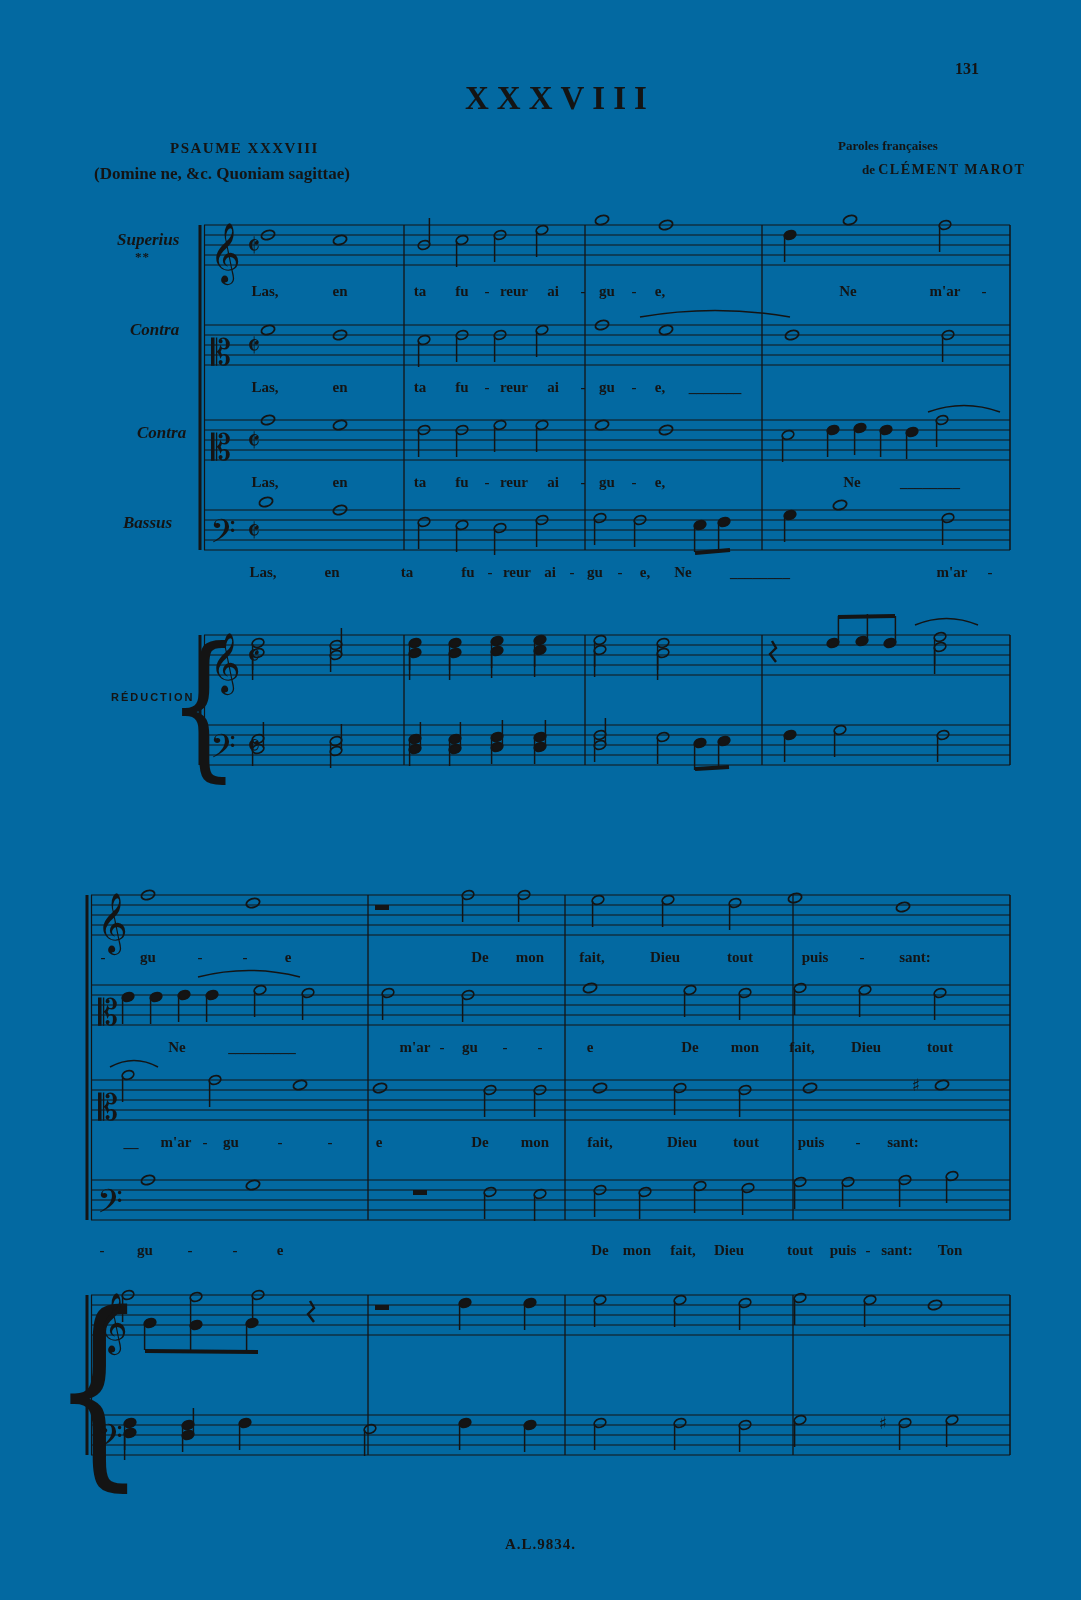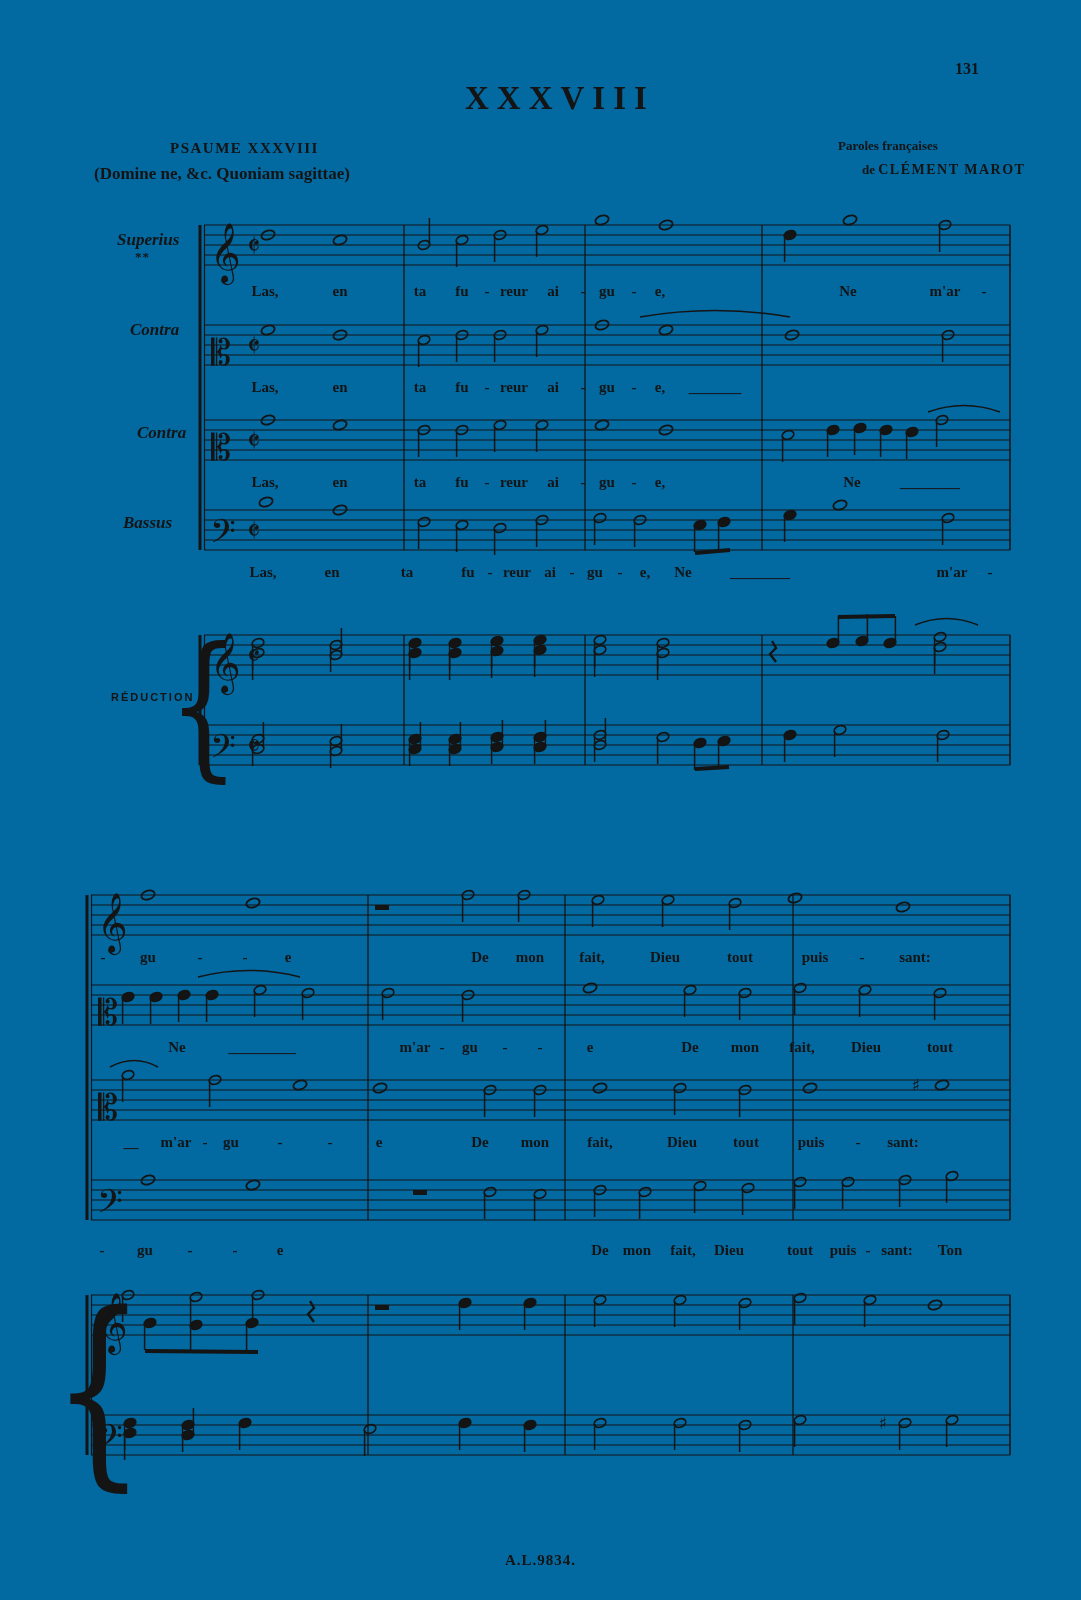--- a/index.html
+++ b/index.html
@@ -13,21 +13,21 @@
   .title{font-size:33px;font-weight:bold;letter-spacing:8px;}
   .psalm{font-size:15px;font-weight:bold;letter-spacing:1.5px;}
   .incipit{font-size:17px;font-weight:bold;margin-left:8px;}
   .credit1{font-size:13px;font-weight:bold;}
   .credit2{font-size:13px;font-weight:bold;}
   .credit2 .name{font-size:14px;letter-spacing:1.5px;}
   .vlabel{font-size:17px;font-weight:bold;font-style:italic;margin-left:20px;}
   .vnote{font-size:13px;font-weight:bold;letter-spacing:1px;}
   .redlabel{font-family:"Liberation Sans","DejaVu Sans",sans-serif;
     font-size:11px;font-weight:bold;letter-spacing:2px;padding-left:27px;}
-  .plate{font-size:15px;font-weight:bold;letter-spacing:1px;margin-top:16px;}
+  .plate{font-size:15px;font-weight:bold;letter-spacing:1px;}
   .brace{font-family:"DejaVu Serif",serif;font-weight:normal;color:#141414;
     transform-origin:left top;line-height:1;}
   svg text.mus{font-family:"DejaVu Sans",sans-serif;}
   svg text.lyr{font-family:"Liberation Serif","DejaVu Serif",serif;font-weight:bold;}
 </style>
 </head>
 <body>
 
 <div id="page">
 

